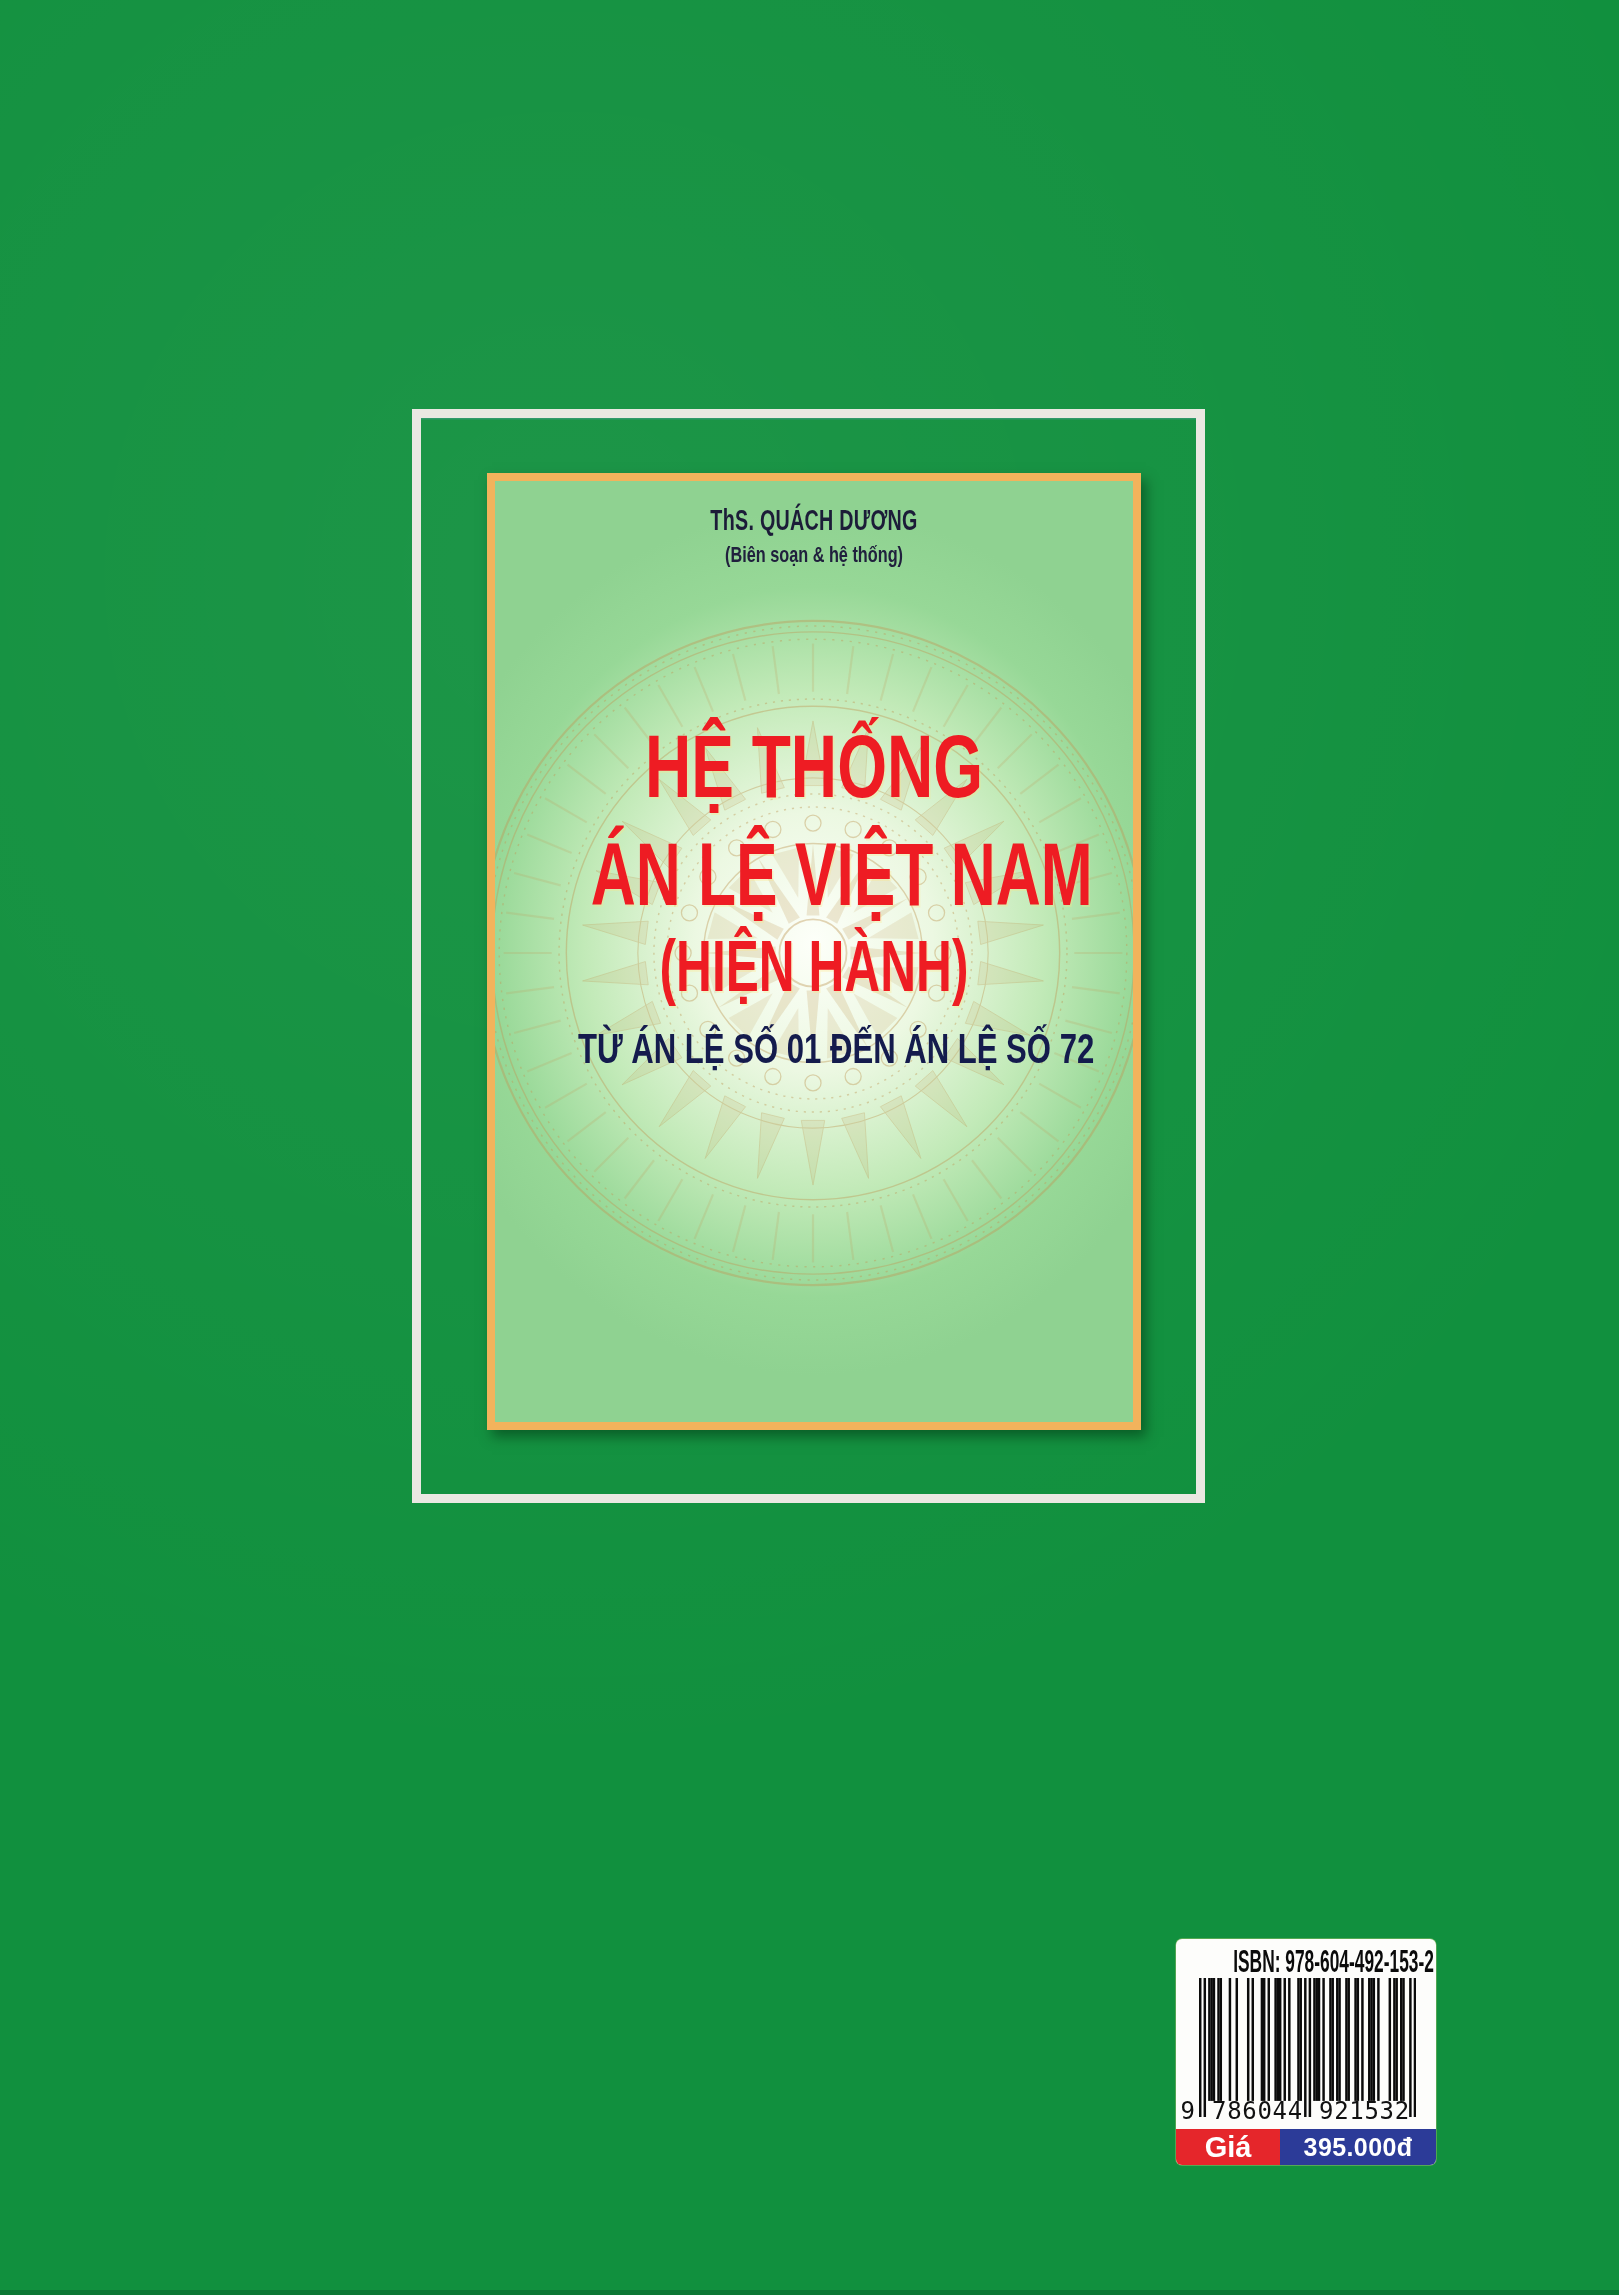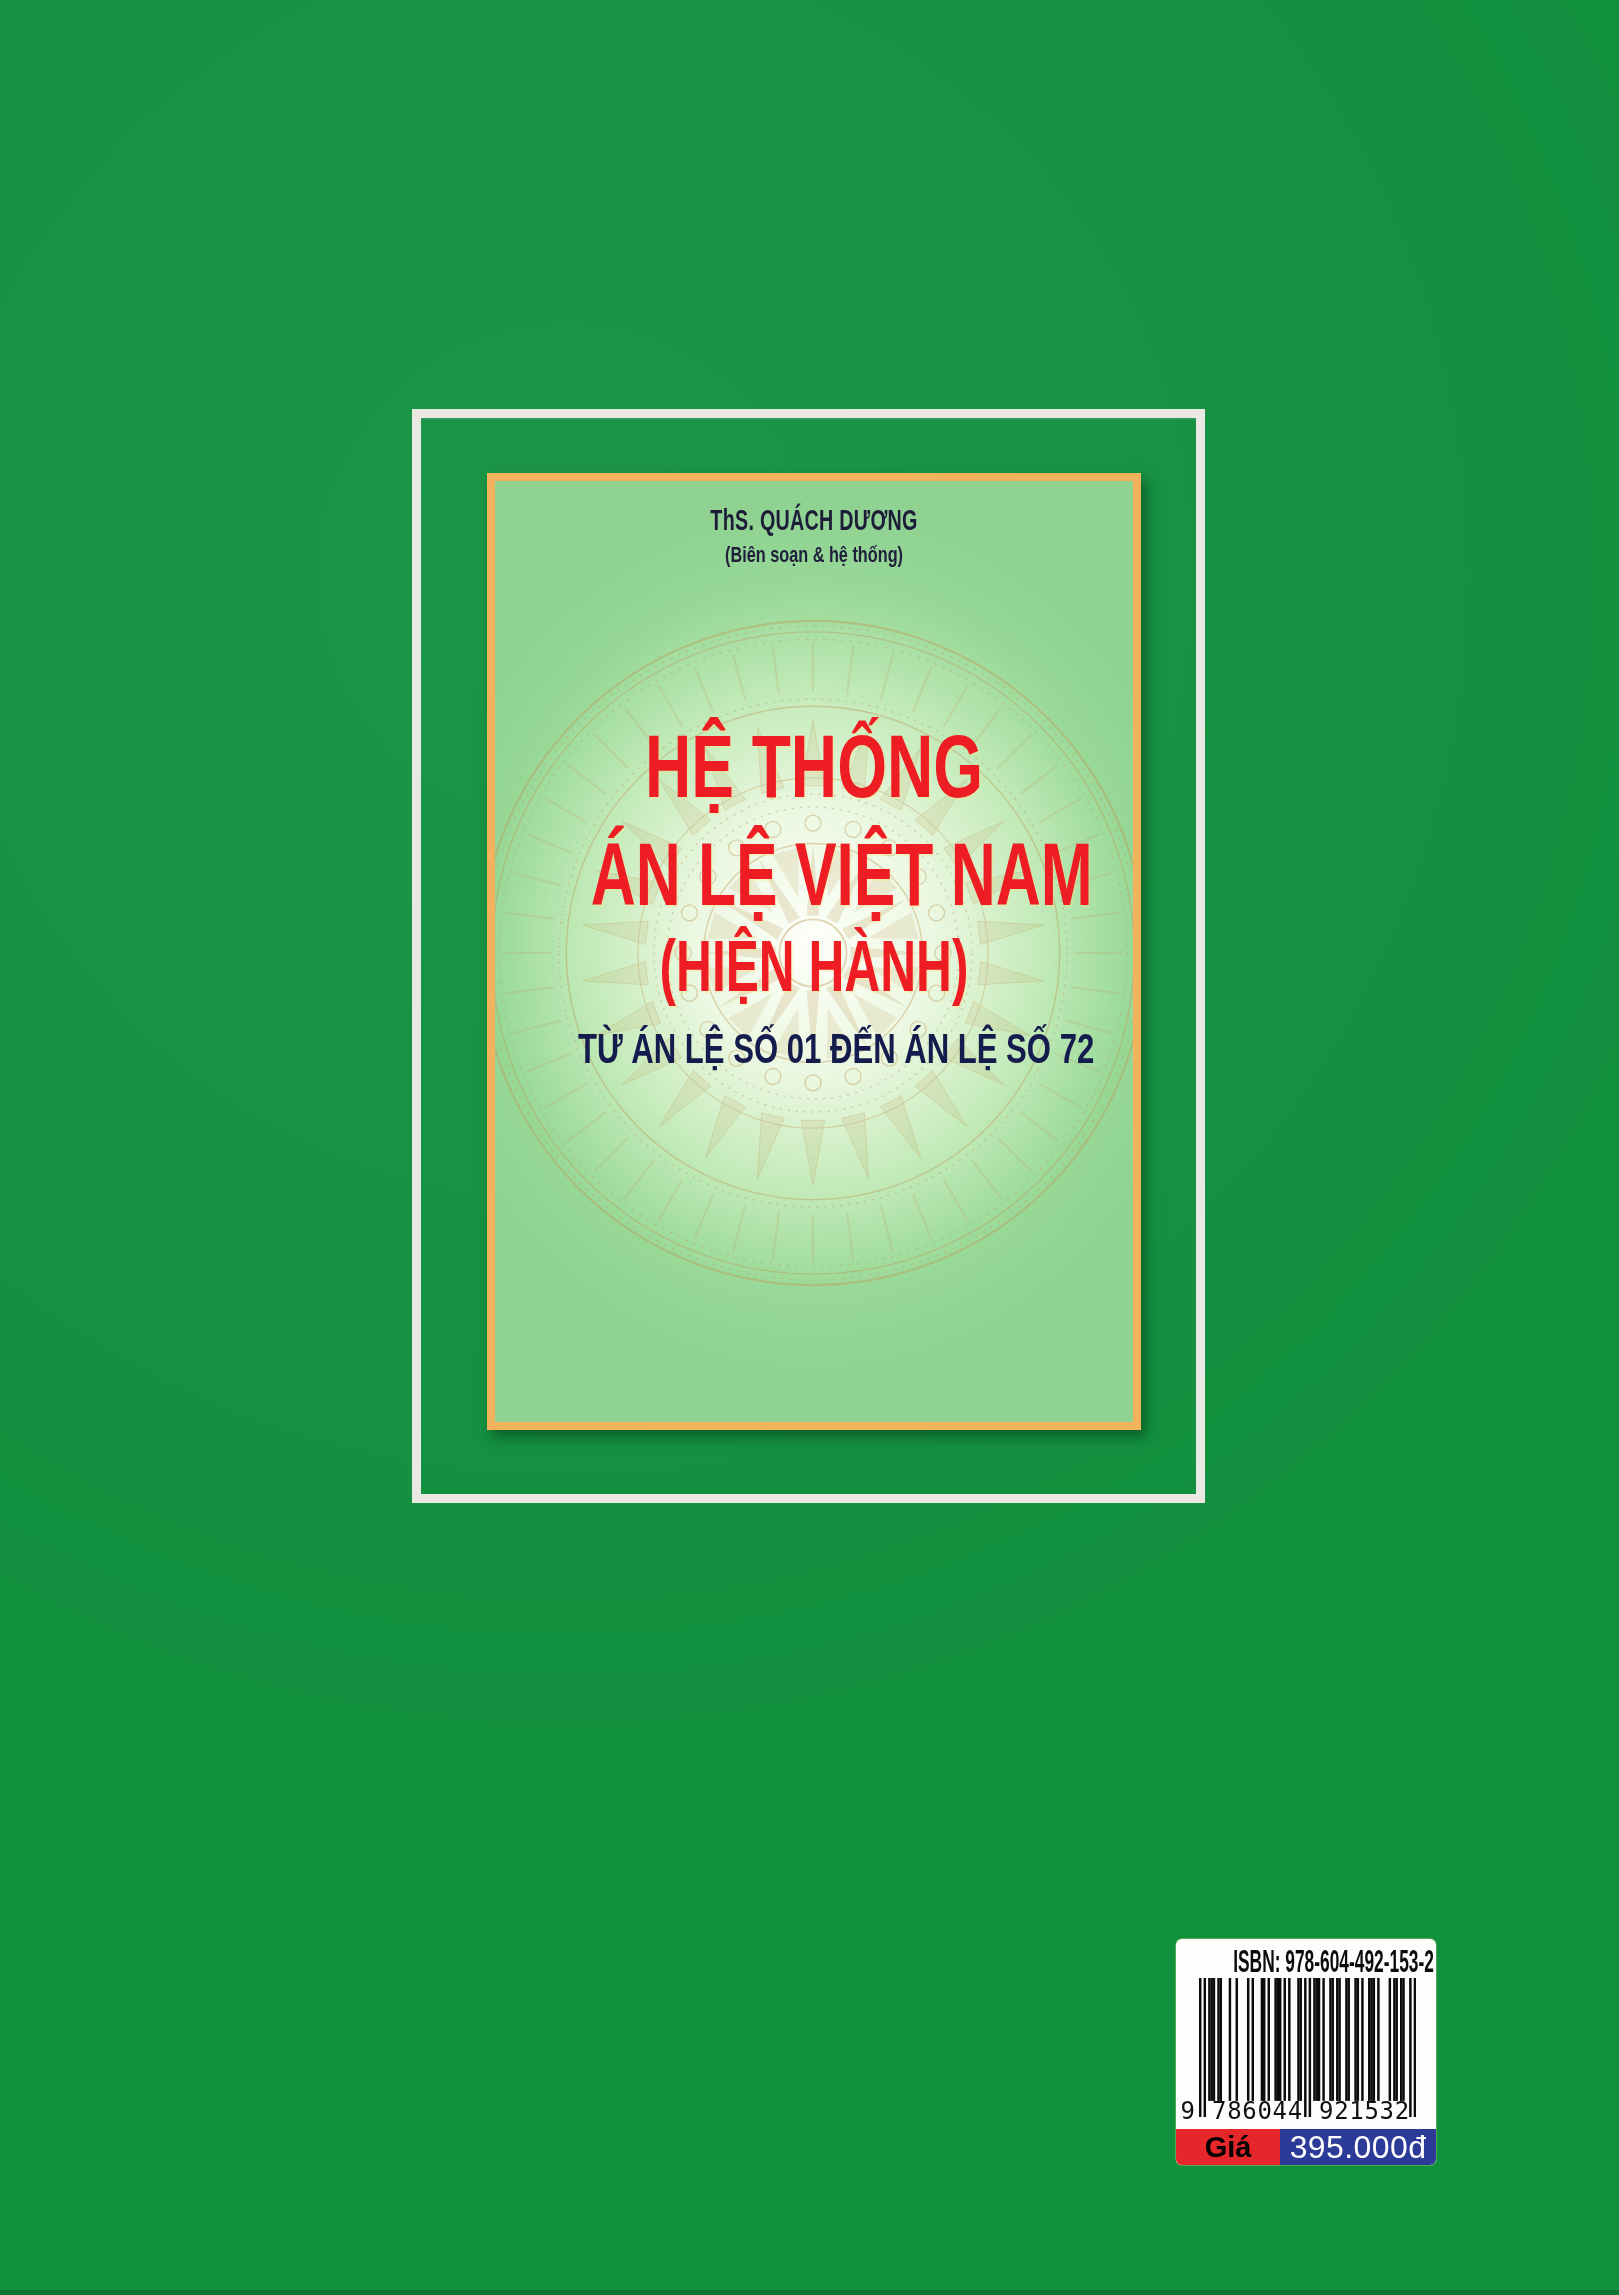--- a/index.html
+++ b/index.html
@@ -52,24 +52,24 @@
         white-space:nowrap;line-height:1;}
   #ean{position:absolute;left:22.6px;top:39px;width:217px;height:139px;}
   .bdigits{position:absolute;top:158px;left:0;width:100%;height:31px;
         font-family:"DejaVu Sans Mono","Liberation Mono",monospace;
         font-size:24px;color:#111;}
   .bdigits span{position:absolute;top:0;letter-spacing:0.7px;}
   #bd1{left:4.4px;}
   #bd2{left:36px;width:89px;text-align:right;}
   #bd3{left:143px;width:88px;text-align:left;}
   .priceband{position:absolute;left:0;bottom:0;width:100%;height:36px;display:flex;}
-  .pl{width:104px;background:var(--price-red);color:#000000;font-size:29px;
+  .pl{width:104px;background:var(--price-red);color:#ffffff;font-size:29px;
         font-weight:bold;display:flex;align-items:center;justify-content:center;}
-  .pv{width:156px;background:var(--price-blue);color:#fff;font-size:32px;
-        font-weight:normal;display:flex;align-items:center;justify-content:center;
+  .pv{width:156px;background:var(--price-blue);color:#fff;font-size:25px;
+        font-weight:bold;display:flex;align-items:center;justify-content:center;
         letter-spacing:0.4px;}
 </style>
 </head>
 <body>
 
 <div id="page">
 
   <div class="frame"></div>
 
   <div class="panel">

